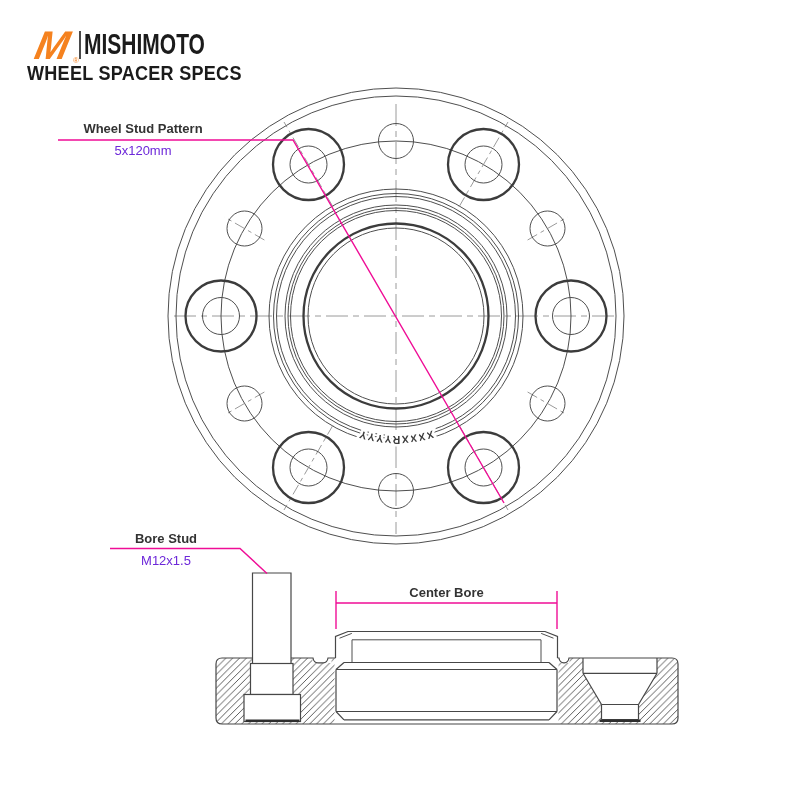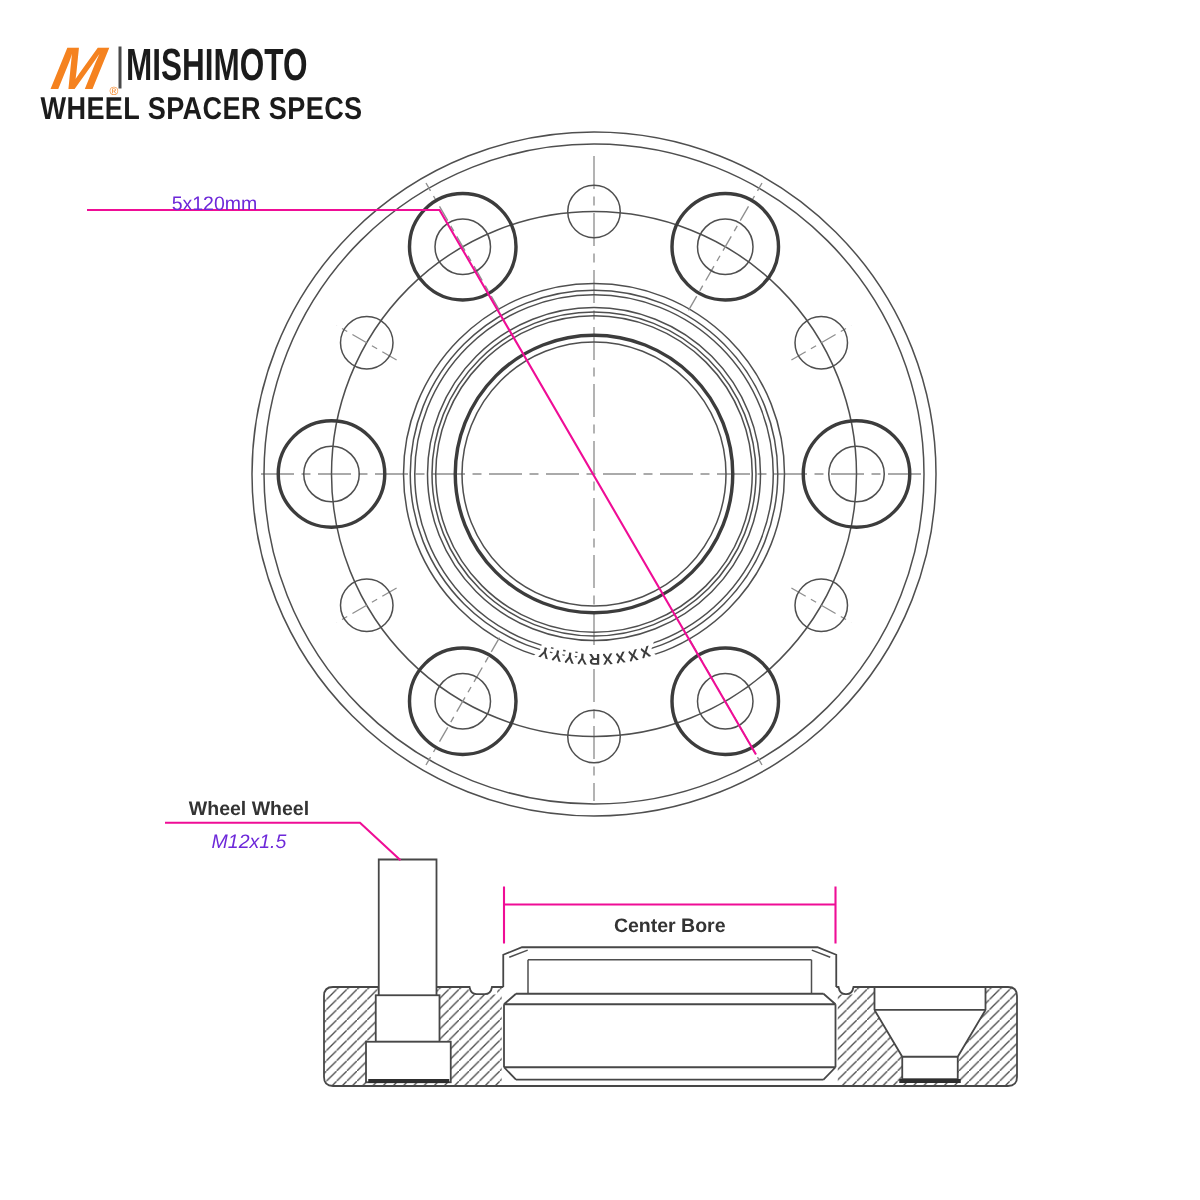--- a/index.html
+++ b/index.html
@@ -26,22 +26,22 @@
   .darkthick{fill:none;stroke:#2e2e2e;stroke-width:2.6;}
   .engrave{font-family:"Liberation Sans", sans-serif;font-size:10.5px;letter-spacing:1.2px;
       fill:#3d3d3d;font-weight:bold;paint-order:stroke;stroke:#ffffff;stroke-width:5px;}
   
   .callout{position:absolute;text-align:center;color:#3a3a3a;}
   .callout .t{font-size:13px;font-weight:bold;color:#333333;white-space:nowrap;}
   .callout .v{font-size:13px;font-weight:normal;color:#6d28d9;white-space:nowrap;}
   .lbl-pattern{left:36px;top:121px;width:214px;}
   .lbl-pattern .v{margin-top:7px;}
   .lbl-stud{left:100px;top:531px;width:132px;}
-  .lbl-stud .v{margin-top:7px;font-style:italic;}
-  .lbl-bore{left:346px;top:585px;width:201px;margin-top:24px;}
+  .lbl-stud .v{margin-top:7px;}
+  .lbl-bore{left:346px;top:585px;width:201px;}
   .lbl-bore .v{margin-top:5px;}
 </style>
 </head>
 <body>
 
 <div class="page">
 
   <div>
     <svg class="m-logo" width="50" height="40">
       <g transform="skewX(-12) translate(8,0)">
@@ -169,25 +169,26 @@
 
       <g>
         <line class="pink" x1="336" y1="603" x2="557" y2="603"></line>
         <line class="pink" x1="336" y1="591" x2="336" y2="629"></line>
         <line class="pink" x1="557" y1="591" x2="557" y2="629"></line>
       </g>
     </g>
   </svg>
 
   <div class="callout lbl-pattern">
+    <div class="t">Wheel Stud Pattern</div>
     <div class="v">5x120mm</div>
   </div>
 
   <div class="callout lbl-stud">
-    <div class="t">Wheel Wheel</div>
+    <div class="t">Bore Stud</div>
     <div class="v">M12x1.5</div>
   </div>
 
   <div class="callout lbl-bore">
     <div class="t">Center Bore</div>
   </div>
 
 </div>
 
 </body></html>

